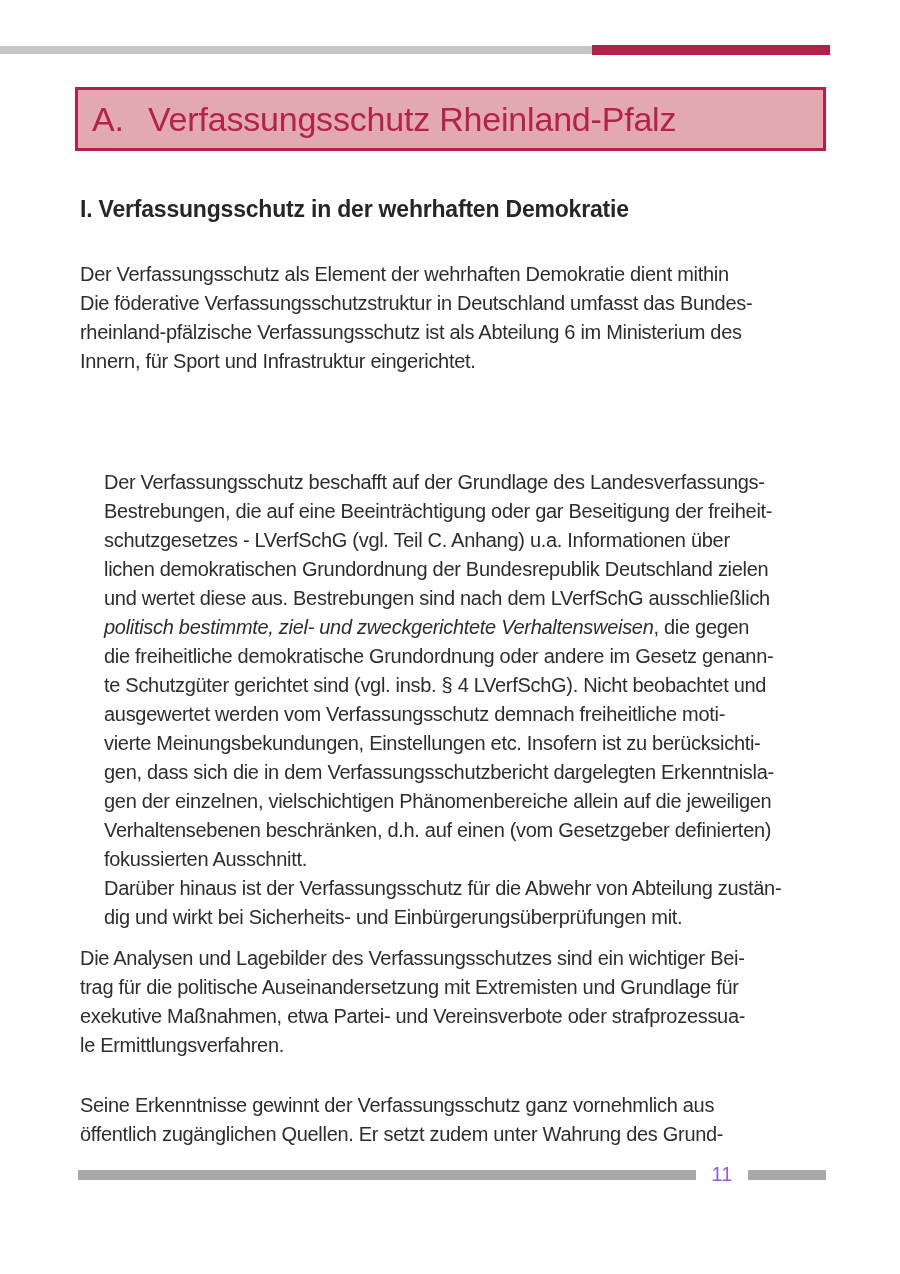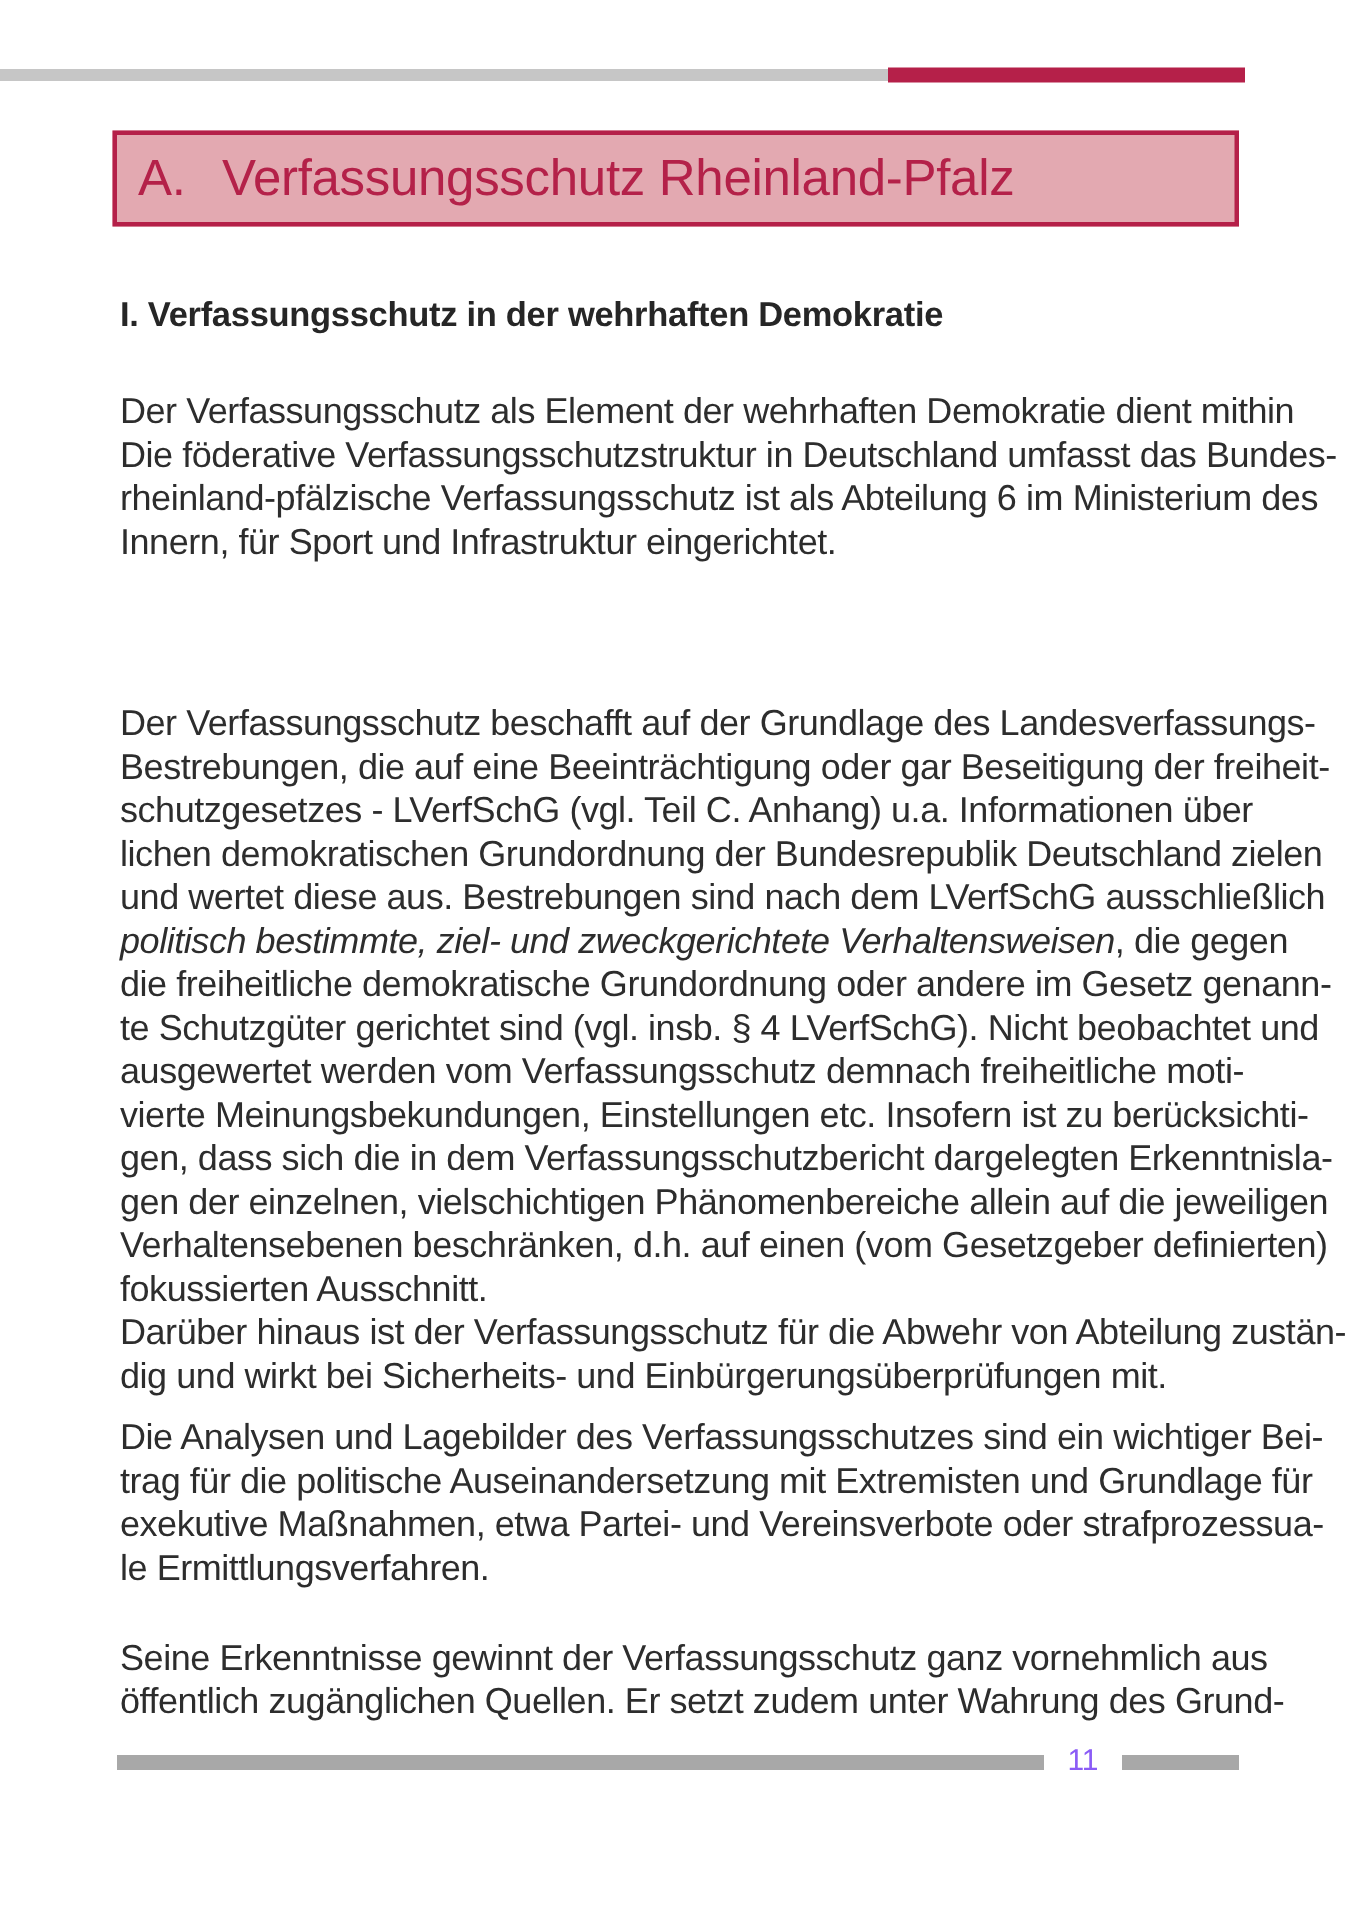--- a/index.html
+++ b/index.html
@@ -47,25 +47,25 @@
     color: #262626; letter-spacing: -0.2px;
     white-space: nowrap;
   }
 
   
   .textblock {
     position: absolute; left: 80px; width: 746px;
     color: #2d2d2d;
   }
   .tb1 { top: 260px; }
-  .tb2 { top: 468px; }
+  .tb2 { top: 468px; margin-left: 24px; }
   .tb3 { top: 944px; }
   .tb4 { top: 1091px; }
   .line {
-    font-size: 24px;
+    font-size: 20px;
     line-height: 29px;
     letter-spacing: -0.3px;
     white-space: nowrap;
   }
   .line .it { font-style: italic; }
 
   
   .footer-rule-left {
     position: absolute; left: 78px; top: 1170px;
     width: 618px; height: 10px; background: #a8a8a8;

